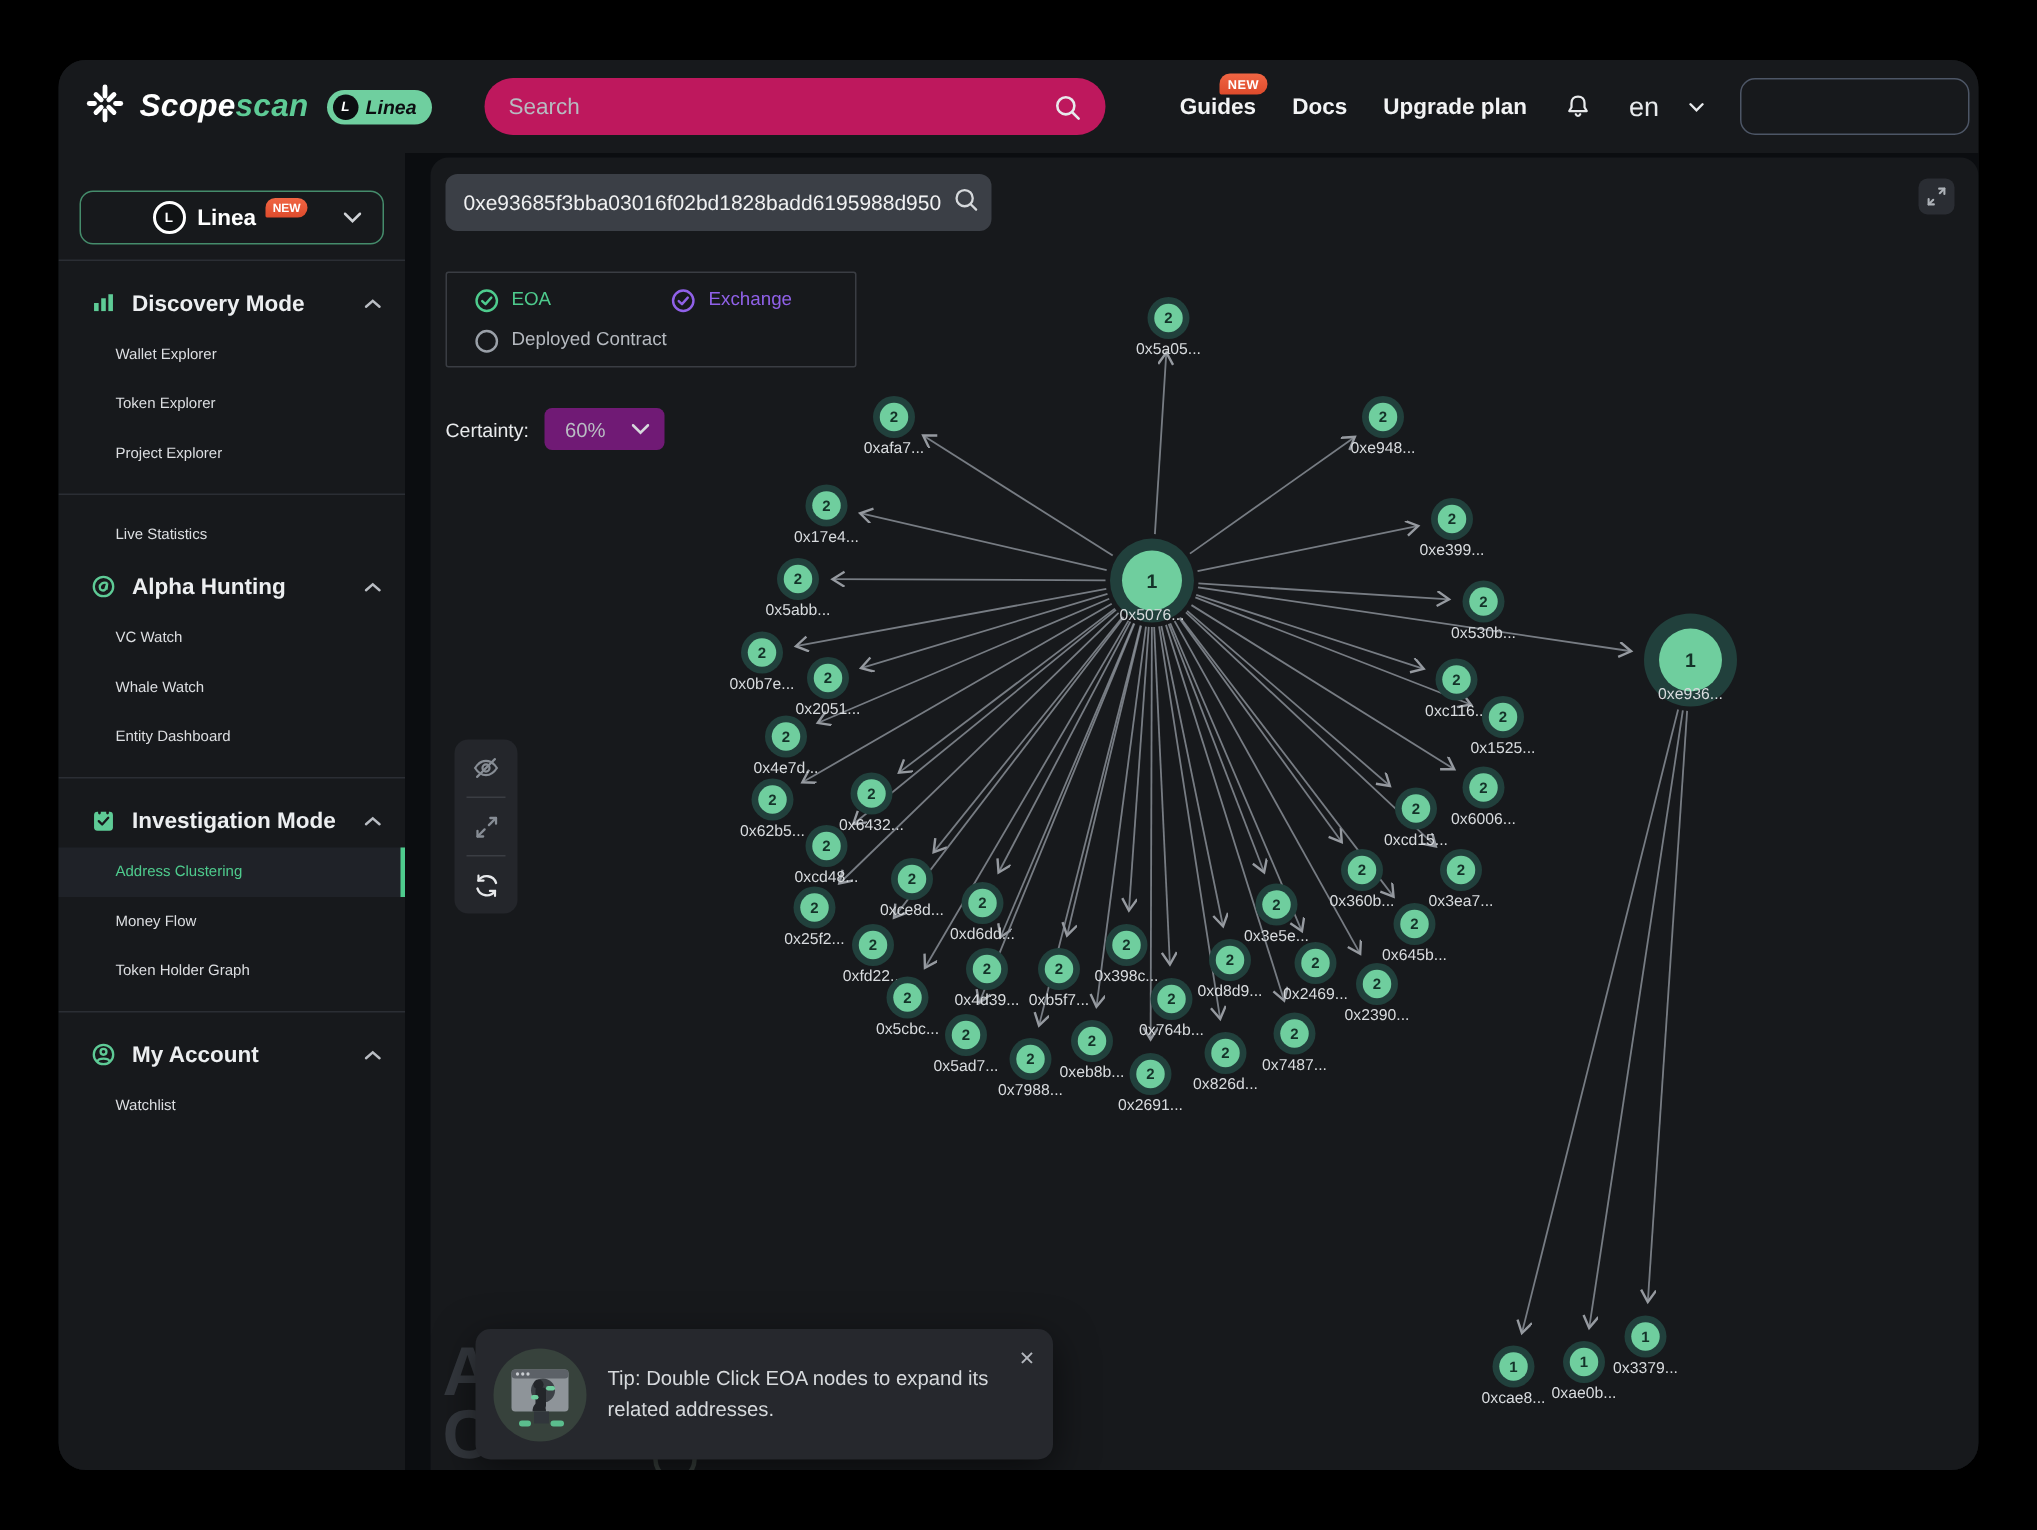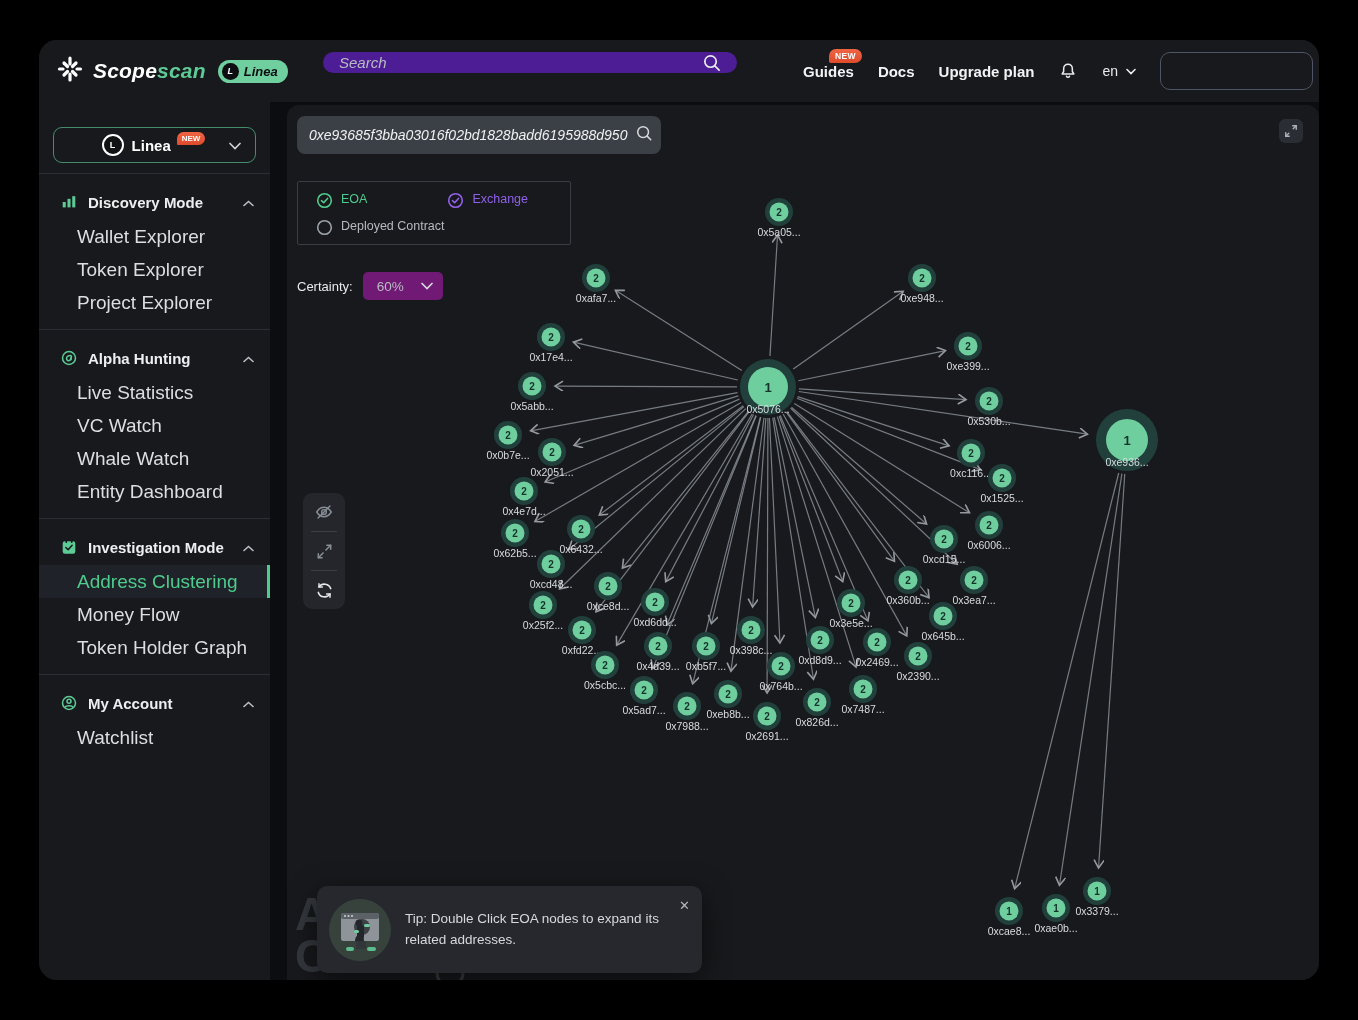--- a/index.html
+++ b/index.html
@@ -8,53 +8,53 @@
 
   
   .topbar { position:absolute; left:0; top:0; width:100%; height:62px; display:flex; align-items:center; background:#17191c; z-index:5; }
   .logo-wrap { display:flex; align-items:center; padding-left:16px; gap:8px;font-style:italic; }
   .logo-burst { color:#fff; }
   .logo-text { font-size:21px; font-weight:bold; color:#fff; letter-spacing:.2px; }
   .logo-text .accent { color:#5ecb96; }
   .net-badge { display:flex; align-items:center; gap:5px; background:#6fcf9f; border-radius:13px; padding:3px 10px 3px 4px; margin-left:4px; }
   .net-badge .lcirc { width:17px; height:17px; border-radius:50%; background:#0c0e11; color:#fff; font-size:9px; font-weight:bold; display:flex; align-items:center; justify-content:center; }
   .net-badge .nlabel { color:#0c0e11; font-size:13px; font-weight:bold; }
-  .search-pill { position:absolute; left:284px; top:12px; width:414px; height:21px; background:#4c1d95; border-radius:19px; display:flex; align-items:center; padding:0 16px;font-style:italic; }
+  .search-pill { position:absolute; left:284px; top:12px; width:414px; height:38px; background:#be185d; border-radius:19px; display:flex; align-items:center; padding:0 16px; }
   .search-pill .ph { color:#b7bbc1; font-size:15px; flex:1; }
   .top-right { position:absolute; right:6px; top:0; height:62px; display:flex; align-items:center; gap:24px; }
   .nav-link { color:#f2f3f4; font-size:15px; font-weight:bold; position:relative; cursor:pointer; }
   .new-pill { position:absolute; top:-14px; left:26px; background:linear-gradient(180deg,#f06543,#de4b2c); color:#fff; font-size:8.5px; font-weight:bold; padding:2px 6px; border-radius:8px 8px 8px 2px; letter-spacing:.3px; }
   .bell { color:#e8eaec; display:flex; }
-  .lang { color:#e8eaec; font-size:14px; display:flex; align-items:center; gap:8px; }
+  .lang { color:#e8eaec; font-size:18px; display:flex; align-items:center; gap:20px; }
   .wallet-btn { width:153px; height:38px; border:1px solid #4d5666; border-radius:10px; background:transparent; }
 
   
   .content { position:absolute; top:62px; left:0; right:0; bottom:0; display:flex; background:#0b0d10; }
   .sidebar { width:231px; background:#17191c; flex:none; position:relative; padding-top:25px; }
   .main-area { flex:1; padding:3px 0 0 17px; }
   .canvas { position:relative; width:1032px; height:875px; background:#17191c; border-radius:12px 12px 0 0; overflow:hidden; }
 
   
   .net-select { margin:0 14px 0 14px; height:36px; border:1px solid rgba(94,203,150,.65); border-radius:9px; display:flex; align-items:center; justify-content:center; gap:8px; position:relative; cursor:pointer; }
   .net-select .lring { width:22px; height:22px; border-radius:50%; border:2px solid #fff; color:#fff; font-size:9px; font-weight:bold; display:flex; align-items:center; justify-content:center; background:#101214; }
   .net-select .nlabel2 { color:#fff; font-size:15px; font-weight:bold; }
   .net-select .new2 { background:linear-gradient(180deg,#f06543,#de4b2c); color:#fff; font-size:8px; font-weight:bold; padding:2px 5px; border-radius:7px 7px 7px 1px; position:relative; top:-7px; left:-2px; }
   .net-select .chev { position:absolute; right:14px; color:#cfd2d6; }
   .side-row { height:33px; display:flex; align-items:center; padding-left:21px; position:relative; cursor:pointer; }
   .side-head { height:36px; font-weight:bold; }
   .side-head .hlabel { color:#eceef0; font-size:15px; font-weight:bold; margin-left:10px; }
   .side-head .chevup { position:absolute; right:16px; color:#b9bdc3; }
-  .side-item { padding-left:38px; color:#dcdee1; font-size:19px; }
+  .side-item { padding-left:38px; color:#dcdee1; font-size:10px; }
   .side-item.active { background:#1f2228; color:#4ecb8d; border-right:3px solid #4ecb8d; }
   .divider { height:1px; background:#2b2e34; margin:10px 0; }
   .gicon { color:#5ecb96; display:flex; }
   .mt-home { margin-top:32px; }
 
   
-  .addr-input { position:absolute; left:10px; top:11px; width:364px; height:38px; background:#3b3f46; border-radius:8px; display:flex; align-items:center; padding:0 8px 0 12px; z-index:4;font-style:italic; }
+  .addr-input { position:absolute; left:10px; top:11px; width:364px; height:38px; background:#3b3f46; border-radius:8px; display:flex; align-items:center; padding:0 8px 0 12px; z-index:4; }
   .addr-input .aval { color:#f0f1f2; font-size:14px; white-space:nowrap; overflow:hidden; flex:1; }
   .addr-input .mag { color:#d6d9dc; flex:none; margin-left:-8px; }
   .fs-btn { position:absolute; right:16px; top:14px; width:24px; height:24px; background:#2a2d33; border-radius:6px; display:flex; align-items:center; justify-content:center; color:#aeb3b9; z-index:4; cursor:pointer; }
   .legend { position:absolute; left:10px; top:76px; width:274px; height:64px; border:1px solid #3a3d43; border-radius:2px; padding:10px 0 0 18px; z-index:4; }
   .leg-row { display:flex; align-items:center; margin-bottom:10px; }
   .leg-item { display:flex; gap:8px; margin-right:42px; cursor:pointer; }
   .leg-label { font-size:12.5px; }
   .certainty { position:absolute; left:10px; top:167px; display:flex; align-items:center; gap:10px; z-index:4; }
   .cert-label { color:#e8eaec; font-size:13px; }
   .cert-dd { width:80px; height:28px; background:#701a75; border-radius:5px; display:flex; align-items:center; justify-content:space-between; padding:0 10px 0 14px; color:#b9bdc3; font-size:13.5px; cursor:pointer; }
@@ -162,35 +162,35 @@
           <svg width="11" height="7" viewBox="0 0 11 7" fill="none" stroke="currentColor" stroke-width="1.6" stroke-linecap="round">
               <path d="M1 5.5 L5.5 1.5 L10 5.5"></path>
             </svg>
         </span>
       </div>
       <div class="side-row side-item">Wallet Explorer</div>
       <div class="side-row side-item">Token Explorer</div>
       <div class="side-row side-item">Project Explorer</div>
       <div class="divider"></div>
 
+      <div class="side-row side-item">Live Statistics</div>
       <div class="side-row side-head">
         <span class="gicon">
           <svg width="18" height="18" viewBox="0 0 20 20" fill="none" stroke="currentColor" stroke-width="1.7">
               <circle cx="10" cy="10" r="7.2"></circle>
               <path d="M12.8 7.5 c-3.2-1.2-5.6 1.1-5.6 3 0 2 2.4 3.4 4.2 1.6 l1.4-4.6 -0.6 4.8"></path>
             </svg>
         </span>
         <span class="hlabel">Alpha Hunting</span>
         <span class="chevup">
           <svg width="11" height="7" viewBox="0 0 11 7" fill="none" stroke="currentColor" stroke-width="1.6" stroke-linecap="round">
               <path d="M1 5.5 L5.5 1.5 L10 5.5"></path>
             </svg>
         </span>
       </div>
-      <div class="side-row side-item">Live Statistics</div>
       <div class="side-row side-item">VC Watch</div>
       <div class="side-row side-item">Whale Watch</div>
       <div class="side-row side-item">Entity Dashboard</div>
       <div class="divider"></div>
 
       <div class="side-row side-head">
         <span class="gicon">
           <svg width="18" height="18" viewBox="0 0 20 20">
               <rect x="3" y="3.5" width="14" height="14" rx="2.5" fill="currentColor"></rect>
               <rect x="6" y="2" width="2" height="3.5" rx="1" fill="#17191c"></rect>

